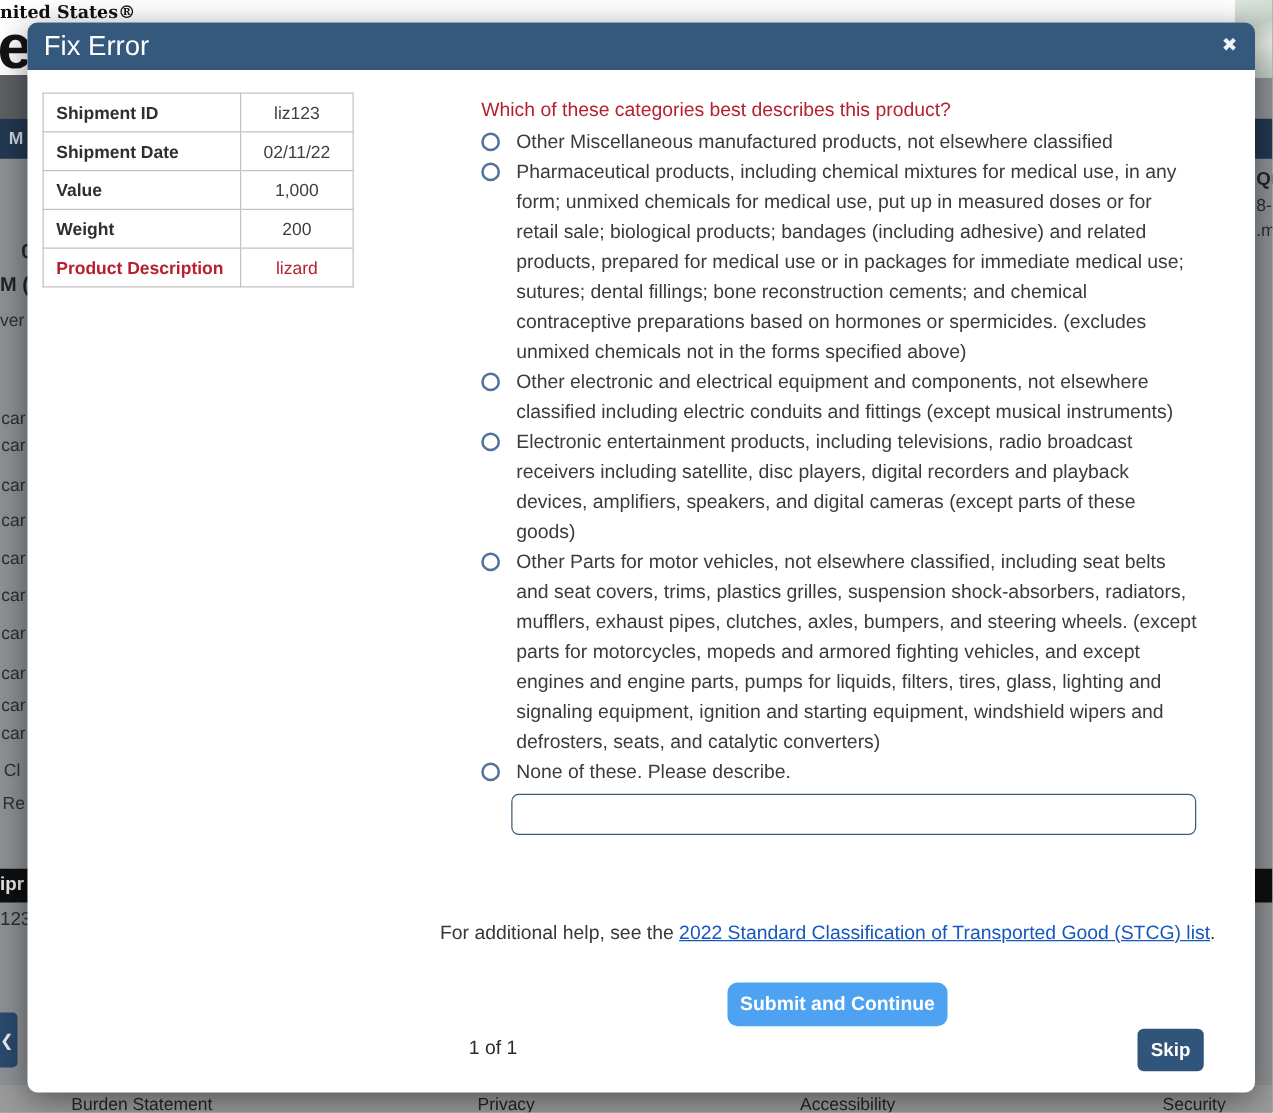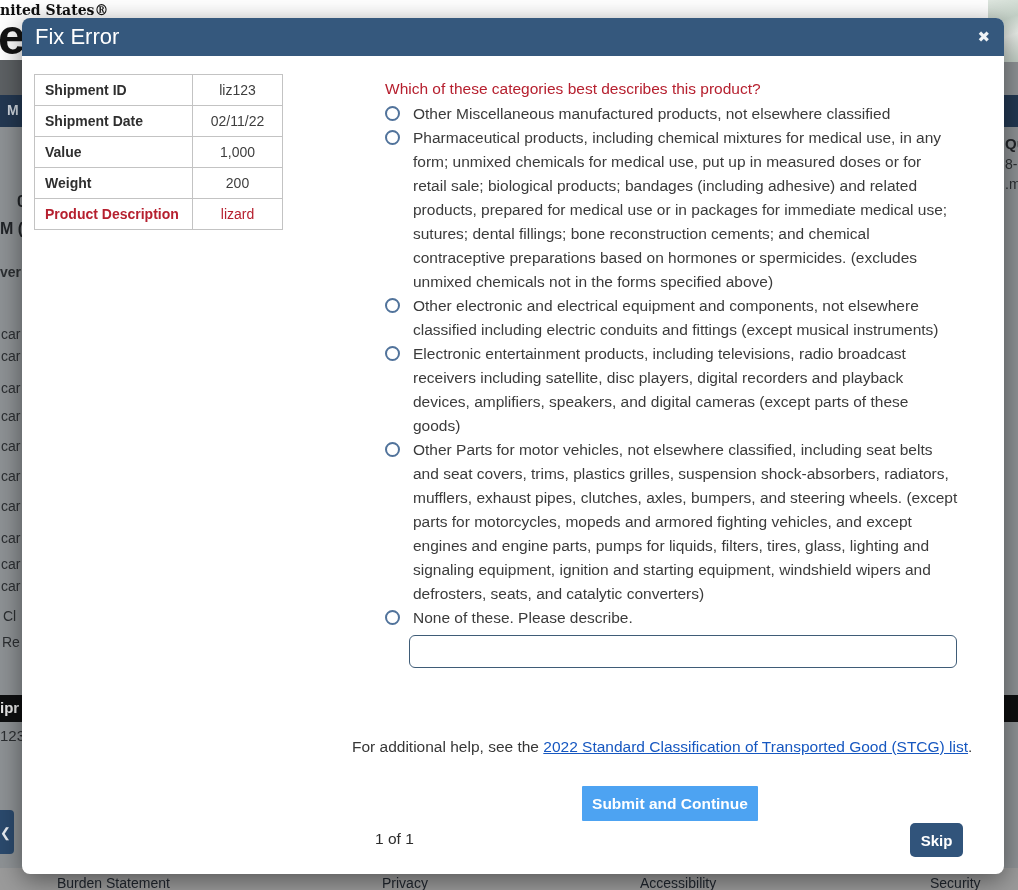--- a/index.html
+++ b/index.html
@@ -46,21 +46,21 @@
   .option { display:flex; gap:13px; font-size:15.5px; line-height:24px; color:#3b3b3b; }
   .radio { flex:none; width:15px; height:15px; margin-top:4px; border:2px solid #51739b; border-radius:50%; background:#fff; cursor:pointer; }
   .option-label { width:546px; cursor:pointer; }
   .describe-input { display:block; margin:5px 0 0 24px; width:548px; height:33px;
       border:1px solid #3f5c77; border-radius:6px; font-size:15px; padding:0 8px; color:#333; outline:none; }
 
   .help-line { position:absolute; left:330px; top:720px; font-size:15.5px; color:#373737; white-space:nowrap; }
   .help-line a { color:#1657c0; text-decoration:underline; cursor:pointer; }
 
   .submit-btn { position:absolute; left:560px; top:768px; width:176px; height:35px; background:#4da3f2;
-      border:none; border-radius:1px; color:#ffffff; font-size:15.5px; font-weight:bold;
+      border:none; border-radius:8px; color:#ffffff; font-size:15.5px; font-weight:bold;
       font-family:"Liberation Sans", sans-serif; cursor:pointer; }
   .pagination { position:absolute; left:353px; top:812px; font-size:15.5px; color:#2c2c2c;text-align:center; }
   .skip-btn { position:absolute; right:41px; top:805px; width:53px; height:34px; background:#31547b;
       border:none; border-radius:5px; color:#ffffff; font-size:15px; font-weight:bold;
       font-family:"Liberation Sans", sans-serif; cursor:pointer; }
 </style>
 </head>
 <body>
 
 <div id="screen">
@@ -74,21 +74,21 @@
   <div class="bd-menubar">
     <span class="bd-menu-frag">M</span>
   </div>
 
   <div class="bd-frag b" style="left:1005px; top:135px;">Qu</div>
   <div class="bd-frag" style="left:1005px; top:156px;">8-</div>
   <div class="bd-frag" style="left:1005px; top:176px;">.m</div>
 
   <div class="bd-frag b" style="left:17px; top:193px; font-size:16px;">00</div>
   <div class="bd-frag b" style="left:0px; top:220px; font-size:16px;">M (</div>
-  <div class="bd-frag" style="left:0px; top:264px;font-weight:bold;">ver</div>
+  <div class="bd-frag" style="left:0px; top:248px;">ver</div>
   <div class="bd-frag" style="left:1px; top:326px;">car</div>
   <div class="bd-frag" style="left:1px; top:348px;">car</div>
   <div class="bd-frag" style="left:1px; top:380px;">car</div>
   <div class="bd-frag" style="left:1px; top:408px;">car</div>
   <div class="bd-frag" style="left:1px; top:438px;">car</div>
   <div class="bd-frag" style="left:1px; top:468px;">car</div>
   <div class="bd-frag" style="left:1px; top:498px;">car</div>
   <div class="bd-frag" style="left:1px; top:530px;">car</div>
   <div class="bd-frag" style="left:1px; top:556px;">car</div>
   <div class="bd-frag" style="left:1px; top:578px;">car</div>

